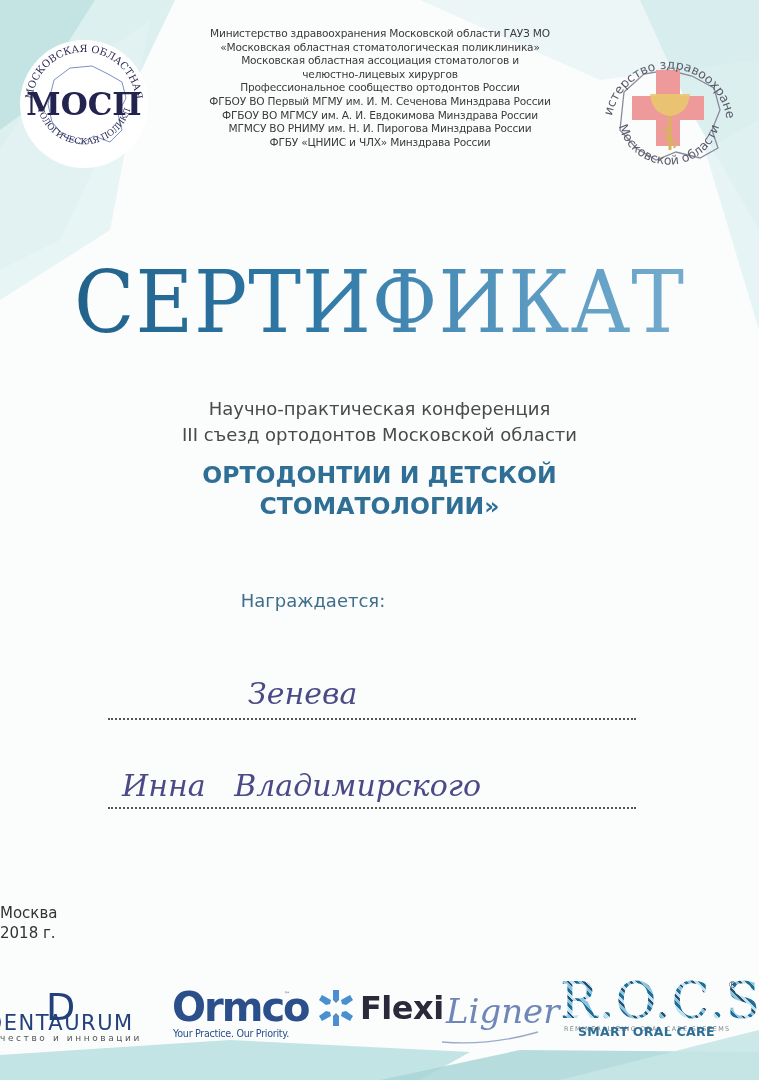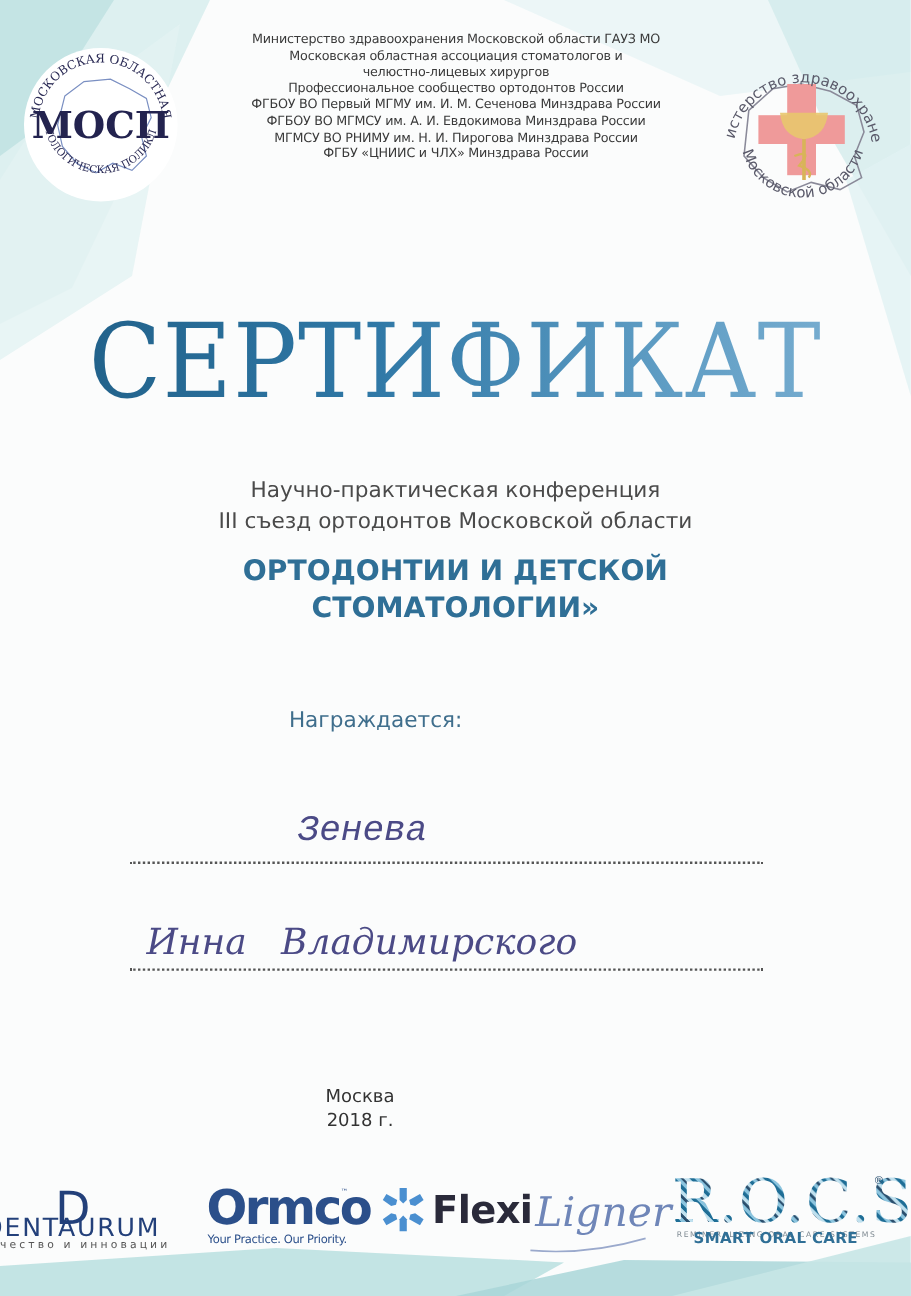--- a/index.html
+++ b/index.html
@@ -40,21 +40,21 @@
   }
   .name-line {
     position: absolute; left: 108px; width: 528px; border-bottom: 2px dotted #555;
     height: 1px;
   }
   .handwriting {
     position: absolute; font-family: "DejaVu Serif", serif; font-style: italic;
     color: #4b4a86; font-size: 30px;
   }
   .city {
-    position: absolute; left: 0; top: 903px; width: 600px; text-align: center;
+    position: absolute; left: 0; top: 903px; width: 600px; text-align: left;
     font-size: 15px; line-height: 20px; color: #333;
   }
   .sponsor { position: absolute; }
   .dentaurum-d {
     position: absolute; left: 46px; top: 985px; font-family: "DejaVu Sans", sans-serif;
     font-size: 38px; color: #23407a; font-weight: normal; letter-spacing: 0;
   }
   .dentaurum-word {
     position: absolute; left: 0px; top: 1011px; font-size: 21px; color: #23407a;
     letter-spacing: 1.5px; font-family: "DejaVu Sans", sans-serif;
@@ -125,20 +125,21 @@
     </text>
     <text font-family="DejaVu Serif, serif" font-size="8.6" fill="#2b2b55">
       <textPath href="#ringBot" startOffset="50%" text-anchor="middle">СТОМАТОЛОГИЧЕСКАЯ ПОЛИКЛИНИКА</textPath>
     </text>
     <text x="66" y="77" text-anchor="middle" font-family="DejaVu Serif, serif" font-weight="bold" font-size="31" fill="#23234f">МОСП</text>
   </svg>
 </div>
 
 <div class="org-list">
   <div>Министерство здравоохранения Московской области ГАУЗ МО</div>
+  <div>«Московская областная стоматологическая поликлиника»</div>
   <div>Московская областная ассоциация стоматологов и</div>
   <div>челюстно-лицевых хирургов</div>
   <div>Профессиональное сообщество ортодонтов России</div>
   <div>ФГБОУ ВО Первый МГМУ им. И. М. Сеченова Минздрава России</div>
   <div>ФГБОУ ВО МГМСУ им. А. И. Евдокимова Минздрава России</div>
   <div>МГМСУ ВО РНИМУ им. Н. И. Пирогова Минздрава России</div>
   <div>ФГБУ «ЦНИИС и ЧЛХ» Минздрава России</div>
 </div>
 
 <div class="logo-right">
@@ -167,21 +168,21 @@
 <div class="subtitle" style="top:398px;">Научно-практическая конференция</div>
 <div class="subtitle" style="top:424px;">III съезд ортодонтов Московской области</div>
 
 <div class="conf-title">
   <div>ОРТОДОНТИИ И ДЕТСКОЙ</div>
   <div>СТОМАТОЛОГИИ»</div>
 </div>
 
 <div class="awarded">Награждается:</div>
 
-<div class="handwriting" style="left:248px; top:676px;font-family:Liberation Mono, monospace;">Зенева</div>
+<div class="handwriting" style="left:248px; top:676px;">Зенева</div>
 <div class="name-line" style="top:717px;"></div>
 <div class="handwriting" style="left:122px; top:768px; white-space:pre;">Инна   Владимирского</div>
 <div class="name-line" style="top:806px;"></div>
 
 <div class="city">
   <div>Москва</div>
   <div>2018 г.</div>
 </div>
 
 <div>

